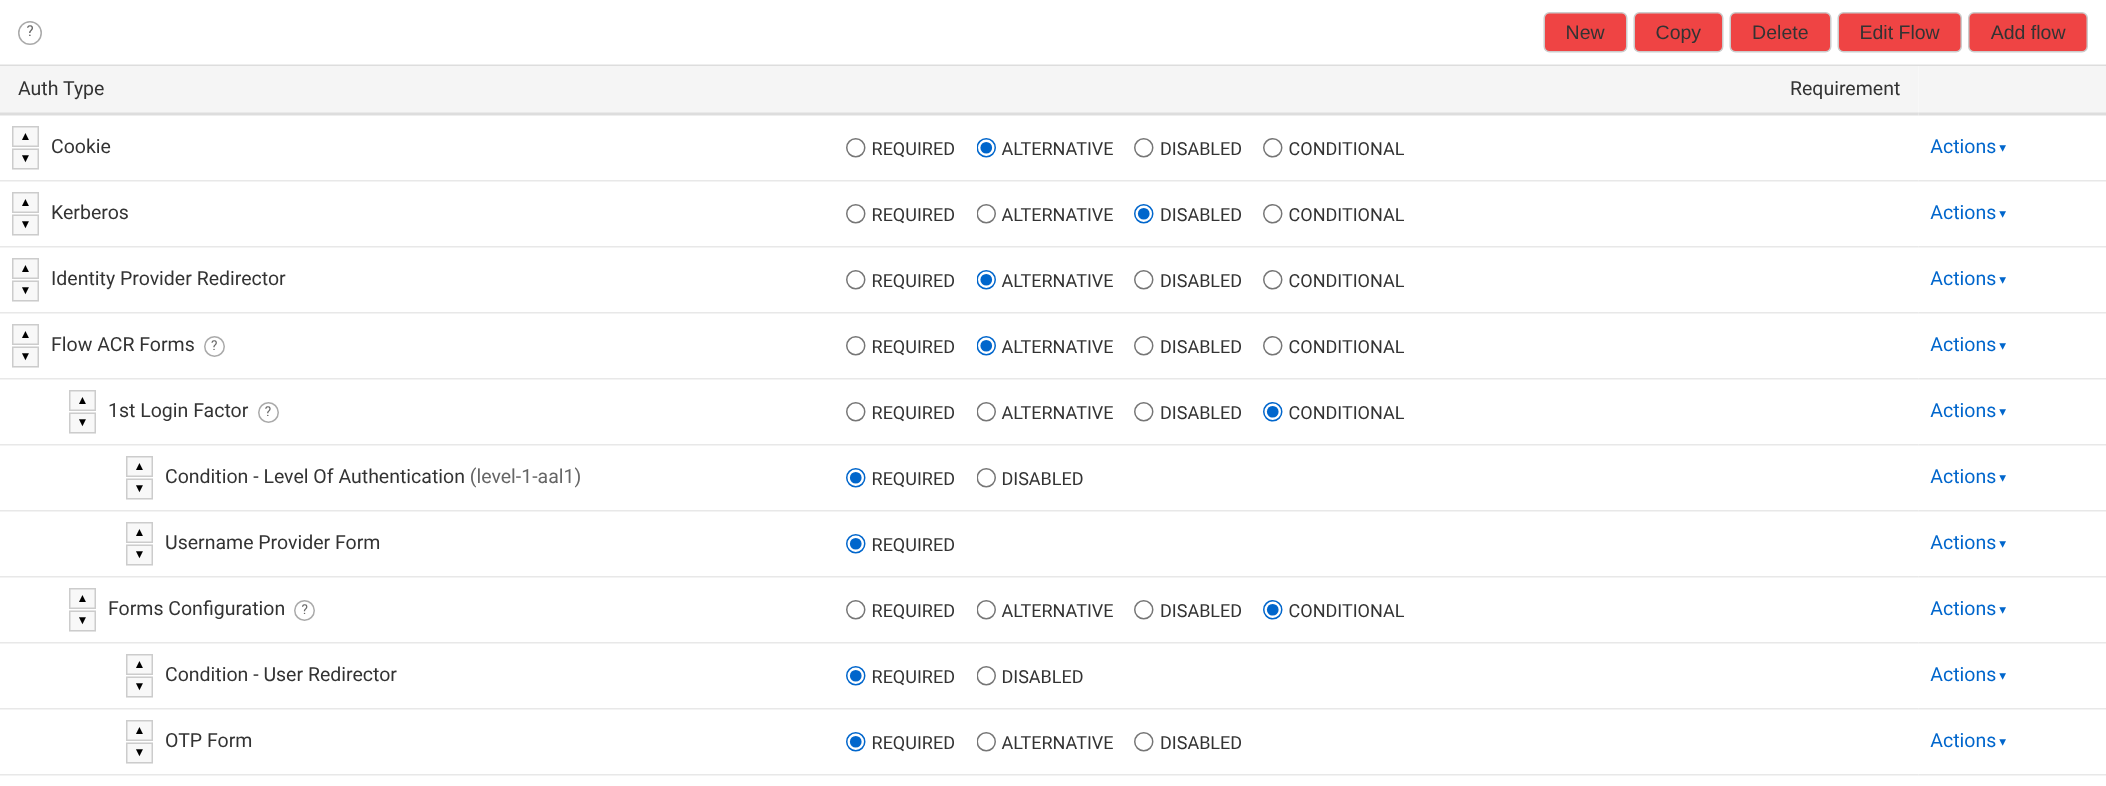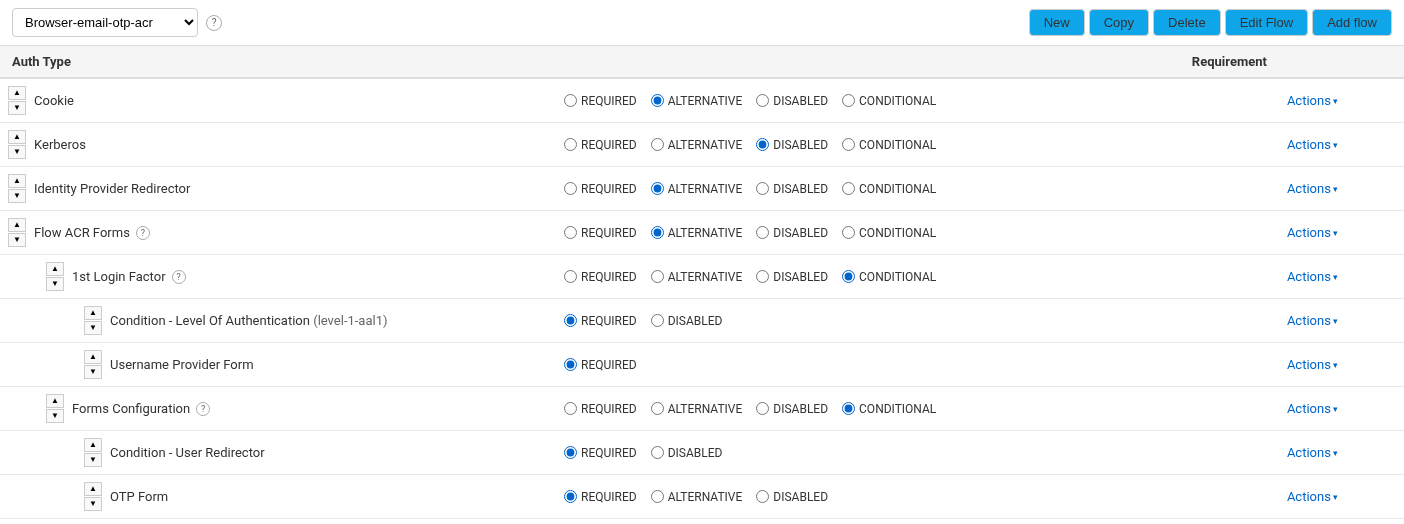--- a/index.html
+++ b/index.html
@@ -37,21 +37,21 @@
       color: #666;
       cursor: pointer;
     }
 
     .toolbar-right { display: flex; align-items: center; gap: 4px; }
 
     .btn {
       padding: 5px 14px;
       border: 1px solid #ccc;
       border-radius: 4px;
-      background: #0ea5e9;
+      background: #ef4444;
       font-size: 13px;
       cursor: pointer;
       color: #333;
     }
 
     .table-container { overflow-x: auto; }
 
     table {
       width: 100%;
       border-collapse: collapse;
@@ -59,21 +59,21 @@
     }
 
     thead tr {
       background: #f5f5f5;
       border-bottom: 1px solid #ddd;
     }
 
     thead th {
       padding: 8px 12px;
       text-align: left;
-      font-weight: 700;
+      font-weight: 400;
       color: #333;
       border-bottom: 2px solid #ddd;
     }
 
     tbody tr {
       border-bottom: 1px solid #e8e8e8;
     }
 
     tbody td {
       padding: 7px 8px;
@@ -162,21 +162,20 @@
     }
 
     .th-req { min-width: 520px; text-align: right; }
 
   </style>
 </head>
 <body>
 
 <div class="toolbar">
   <div class="toolbar-left">
-    <select class="flow-select"><option value="Browser-email-otp-acr">Browser-email-otp-acr</option><option value="Browser">Browser</option><option value="Direct Grant">Direct Grant</option><option value="Registration">Registration</option></select>
     <span class="help-icon">?</span>
   </div>
   <div class="toolbar-right">
     <button class="btn">New</button>
     <button class="btn">Copy</button>
     <button class="btn">Delete</button>
     <button class="btn">Edit Flow</button>
     <button class="btn">Add flow</button>
   </div>
 </div>

